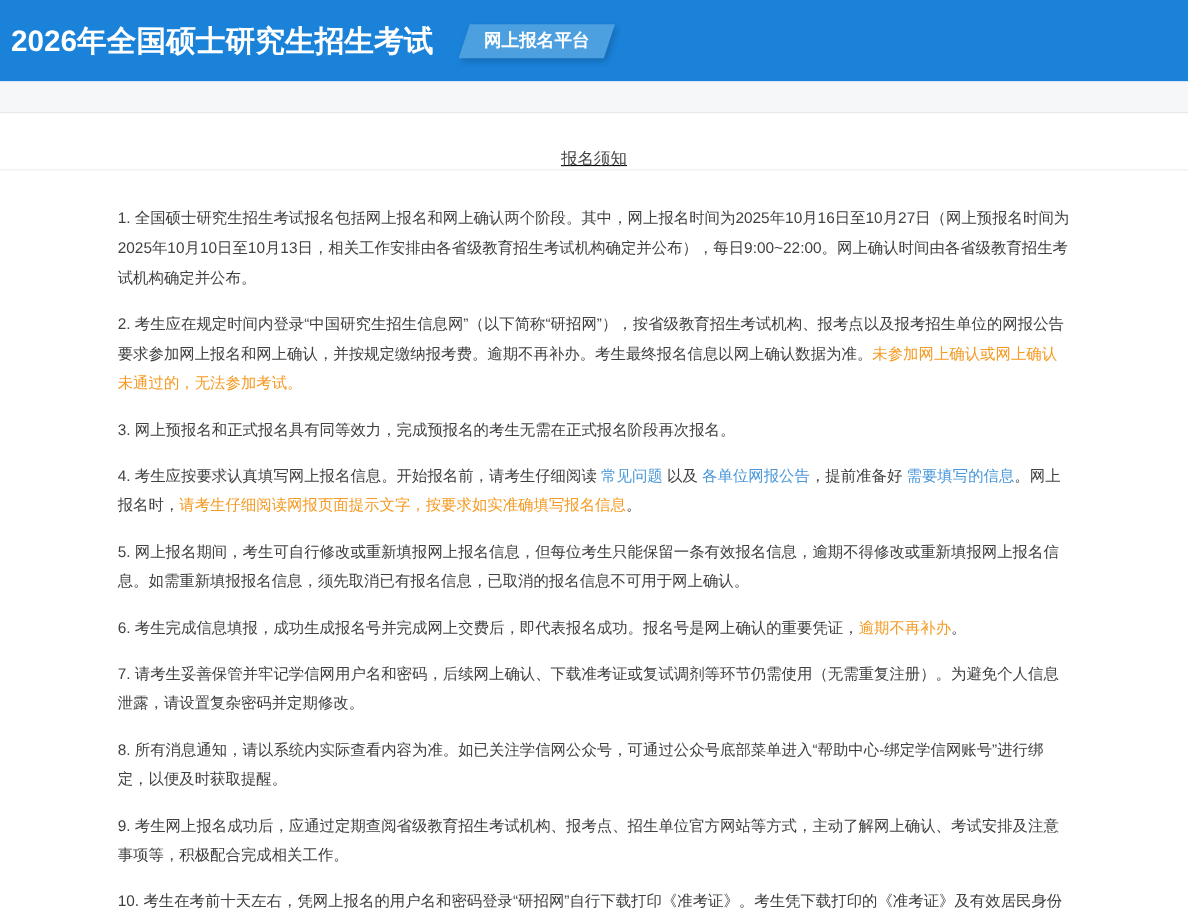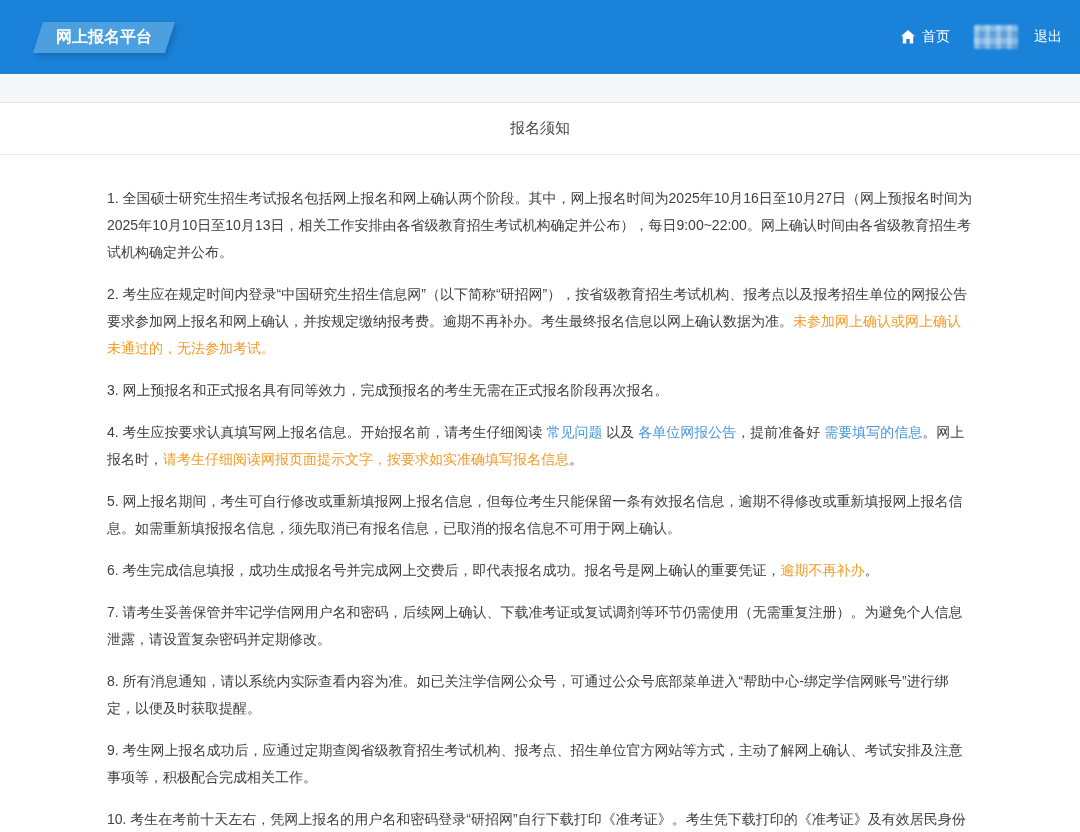--- a/index.html
+++ b/index.html
@@ -62,22 +62,23 @@
   .gray-band {
     height: 29px;
     background: #f6f7f9;
     border-bottom: 1px solid #e2e4e8;
   }
   .title-bar {
     height: 52px;
     background: #ffffff;
     border-bottom: 1px solid #e8e8e8;
     display: flex;
-    align-items: center;
+    align-items: flex-end;
     justify-content: center;
+    text-decoration: underline;
   }
   .page-title { font-size: 15px; color: #444444; }
   
   .content {
     padding: 30px 107px 0 107px;
     background: #ffffff;
   }
   .notice-par {
     font-size: 14px;
     line-height: 27px;
@@ -86,37 +87,24 @@
   }
   .seg-normal  { color: var(--text, #404040); }
   .seg-warning { color: var(--warning, #f59a23); }
   .seg-link    { color: var(--link, #4897d9); cursor: pointer; }
 </style>
 </head>
 <body>
 
 <div class="header">
   <div class="header-left">
+    <h1 class="app-title">2026年全国硕士研究生招生考试</h1>
     <div class="badge">
       <span>网上报名平台</span>
     </div>
-  </div>
-  <div class="header-right">
-    <a class="nav-link">
-      <span class="icon">
-        <svg width="16" height="16" viewBox="0 0 16 16">
-          <path d="M8 1 L15 7.2 L13.2 7.2 L13.2 14.5 L9.7 14.5 L9.7 10 L6.3 10 L6.3 14.5 L2.8 14.5 L2.8 7.2 L1 7.2 Z" fill="#ffffff"></path>
-        </svg>
-      </span>
-      <span>首页</span>
-    </a>
-    <div class="user-blur"></div>
-    <a class="nav-link">
-        <span>退出</span>
-      </a>
   </div>
 </div>
 
 <div class="gray-band"></div>
 
 <div class="title-bar">
   <div class="page-title">报名须知</div>
 </div>
 
 <div class="content" id="notice-container">

